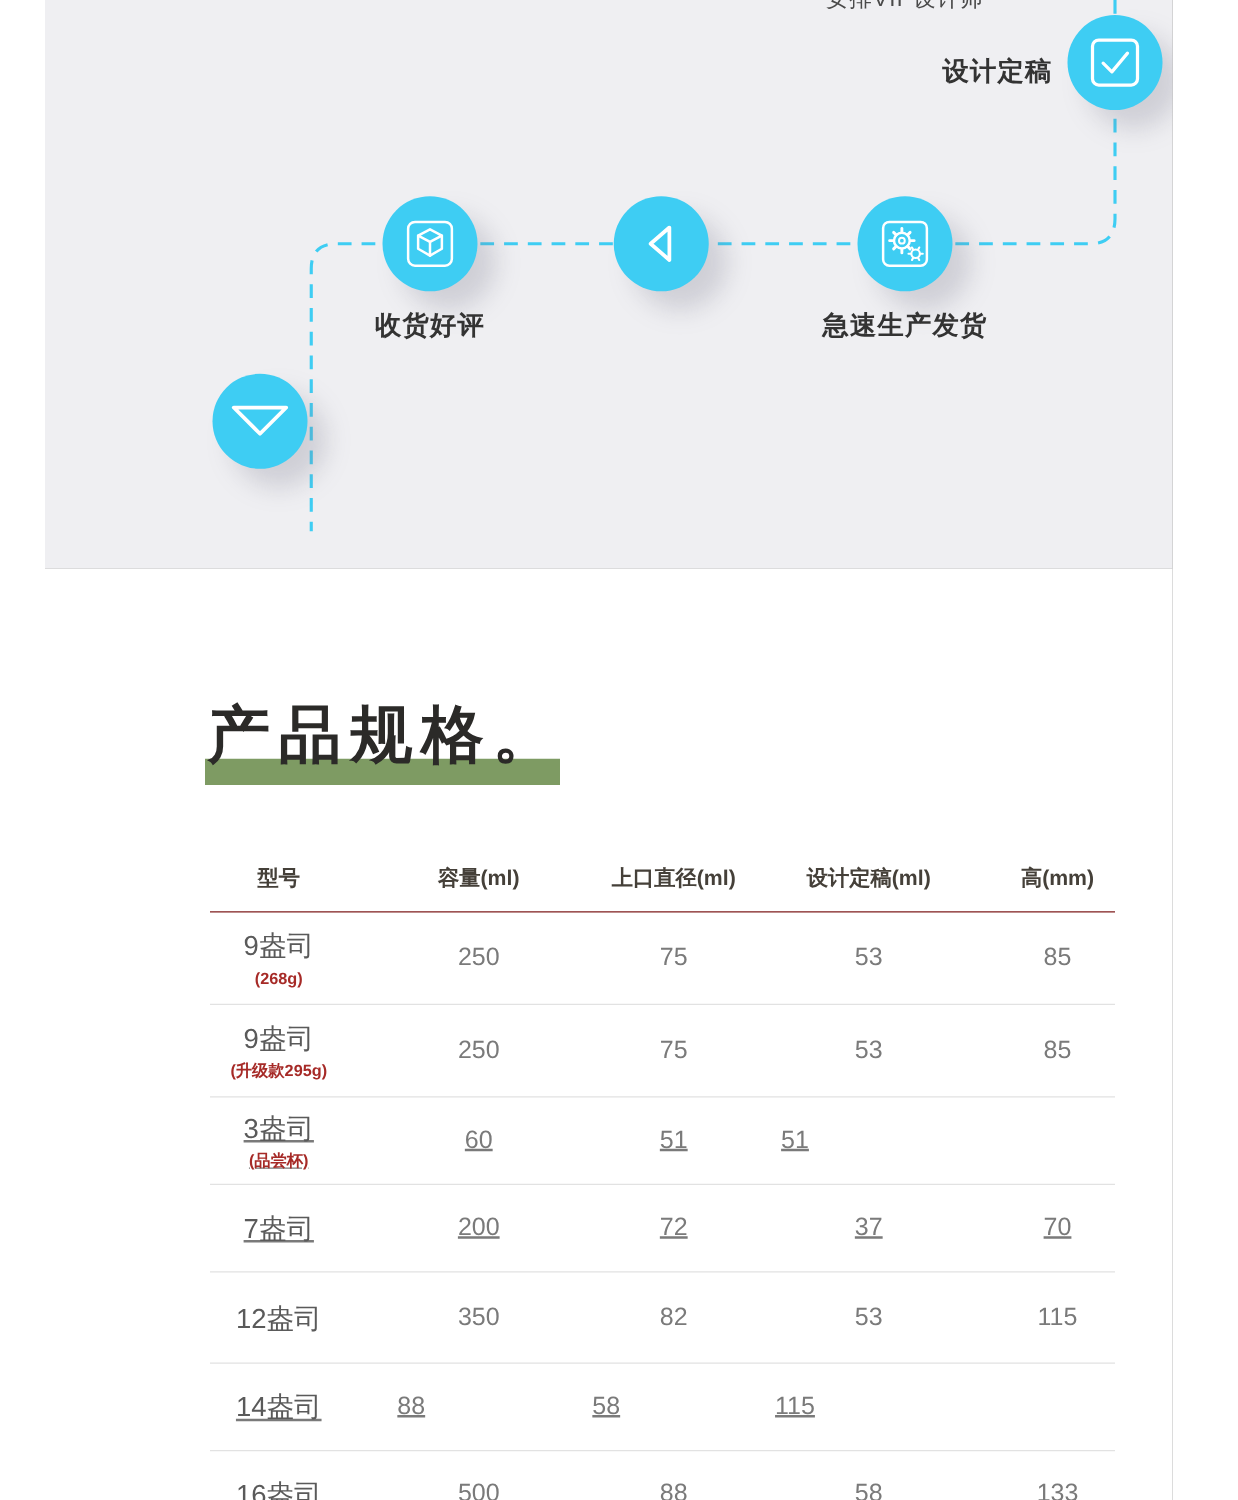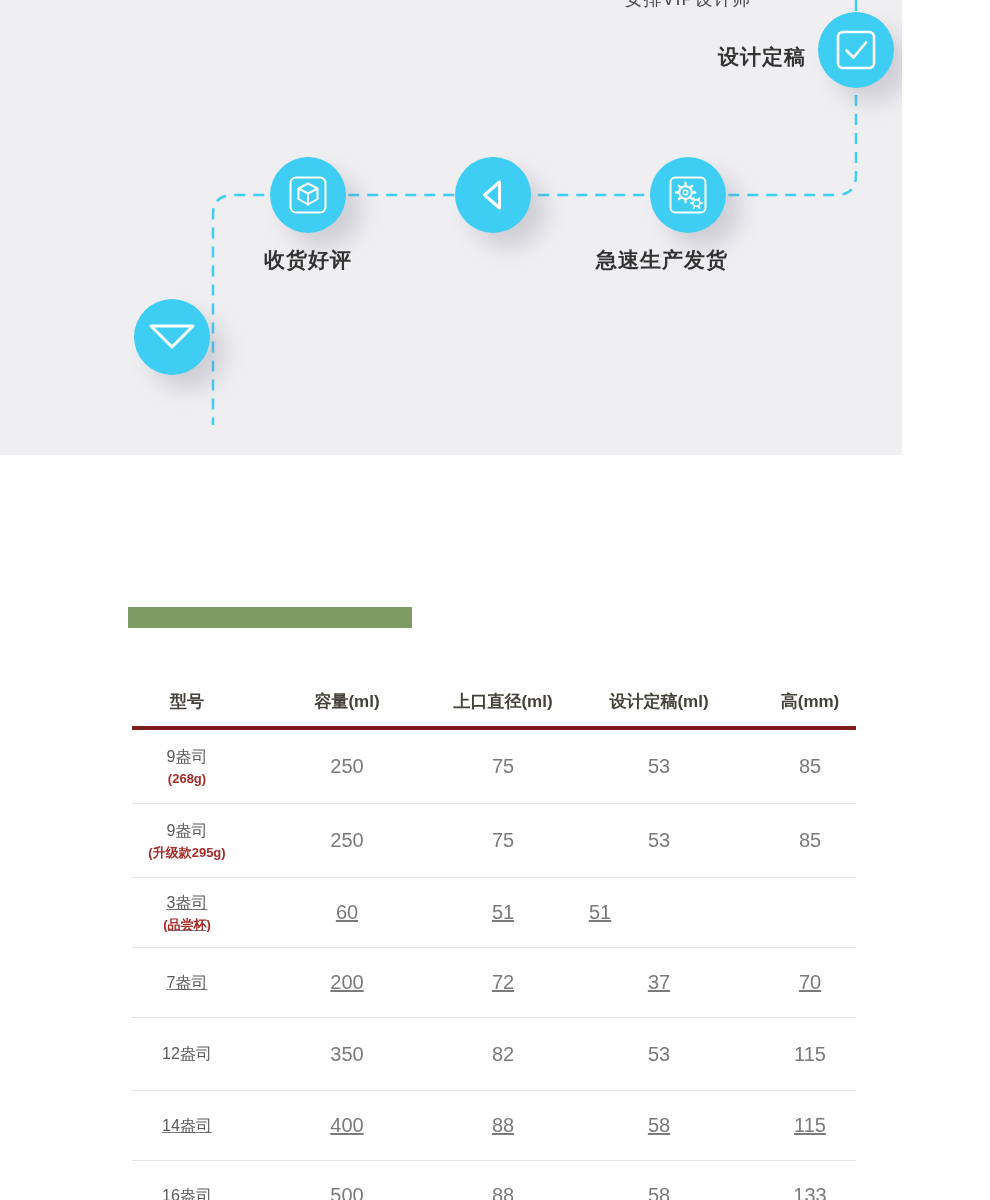--- a/index.html
+++ b/index.html
@@ -2,21 +2,21 @@
 <html><head>
 <meta charset="utf-8">
 <style>
   * { margin: 0; padding: 0; box-sizing: border-box; }
   html,body { width: 990px; height: 1200px; }
   body {
     font-family: "Liberation Sans", "DejaVu Sans", sans-serif;
     background: #ffffff;
     overflow: hidden;
   }
-  .page { position: relative; width: 902px; height: 1200px; overflow: hidden; background:#737373; }
+  .page { position: relative; width: 902px; height: 1200px; overflow: hidden; background:#737373;margin-left:36px; }
 
   
   .flow-section {
     position: absolute; left: 0; top: 0;
     width: 990px; height: 455px;
     background: #efeff2;
     overflow: hidden;
   }
   .dash-svg { position: absolute; left: 0; top: 0; }
   .flow-node {
@@ -28,21 +28,21 @@
     display: flex; align-items: center; justify-content: center;
   }
   .flow-node svg { display: block; }
   .flow-label {
     position: absolute;
     font-size: 21px; font-weight: bold; color: #333333;
     letter-spacing: 1px;
   }
   .lbl-design  { left: 606px; top: 43px;  width: 200px; text-align: right; }
   .lbl-receive { left: 208px; top: 246px; width: 200px; text-align: center; }
-  .lbl-produce { left: 596px; top: 246px; width: 240px; text-align: left; }
+  .lbl-produce { left: 568px; top: 246px; width: 240px; text-align: center; }
   .lbl-partial {
     position: absolute; left: 588px; top: -13px; width: 200px;
     text-align: center; font-size: 18px; font-weight: normal; color: #4a4a4a;
   }
 
   
   .spec-section { position: absolute; left: 0; top: 455px; width: 990px; height: 745px; background: #fff; }
   .spec-title {
     position: absolute; left: 130px; top: 106px; z-index: 1;
     font-size: 50px; font-weight: bold; color: #2b2a28;
@@ -50,38 +50,38 @@
   }
   .title-bar {
     position: absolute; left: 128px; top: 152px; z-index: 0;
     width: 284px; height: 21px;
     background: #7e9b63;
   }
 
   .spec-table { position: absolute; left: 132px; top: 221px; width: 724px; }
   .thead {
     display: flex; align-items: center; height: 54px;
-    border-bottom: 4px solid #7f1d1d;
+    border-bottom: 1px solid #7f1d1d;
     font-size: 17px; font-weight: bold; color: #454039;
   }
   .trow {
     display: flex; align-items: center;
     border-bottom: 1px solid #e2e2e2;
     font-size: 20px; color: #7a7a7a;
   }
   .trow.h74 { height: 74px; }
   .trow.h70 { height: 70px; text-decoration: underline; }
   .trow.h73 { height: 73px; }
   .c { display: flex; flex-direction: column; align-items: center; justify-content: center; white-space: nowrap; }
   .c1 { width: 110px; }
   .c2 { width: 210px; }
   .c3 { width: 102px; }
   .c4 { width: 210px; }
   .c5 { width: 92px; }
-  .model { font-size: 16px; color: #5a5a5a; line-height: 1.5; }
+  .model { font-size: 22px; color: #5a5a5a; line-height: 1.5; }
   .note  { font-size: 13px; font-weight: bold; color: #a62a27; line-height: 1.5; }
   .note:empty { display: none; }
 </style>
 </head>
 <body>
 
 <div class="page">
 
   <div class="flow-section">
 
@@ -157,20 +157,21 @@
           <path d="M17 27 H59 L38 48 Z"></path>
         </svg>
       </span>
     </div>
 
   </div>
 
   <div class="spec-section">
 
     <div class="title-bar"></div>
+    <h1 class="spec-title">产品规格。</h1>
 
     <div class="spec-table">
 
       <div class="thead">
         <div class="c c1">型号</div>
         <div class="c c2">容量(ml)</div>
         <div class="c c3">上口直径(ml)</div>
         <div class="c c4">设计定稿(ml)</div>
         <div class="c c5">高(mm)</div>
       </div>
@@ -227,21 +228,20 @@
         <div class="c c3">82</div>
         <div class="c c4">53</div>
         <div class="c c5">115</div>
       </div>
 
       <div class="trow h70">
         <div class="c c1">
           <span class="model">14盎司</span>
 
         </div>
-        <div class="c c2">400</div>
         <div class="c c3">88</div>
         <div class="c c4">58</div>
         <div class="c c5">115</div>
       </div>
 
       <div class="trow h70">
         <div class="c c1">
           <span class="model">16盎司</span>
 
         </div>

